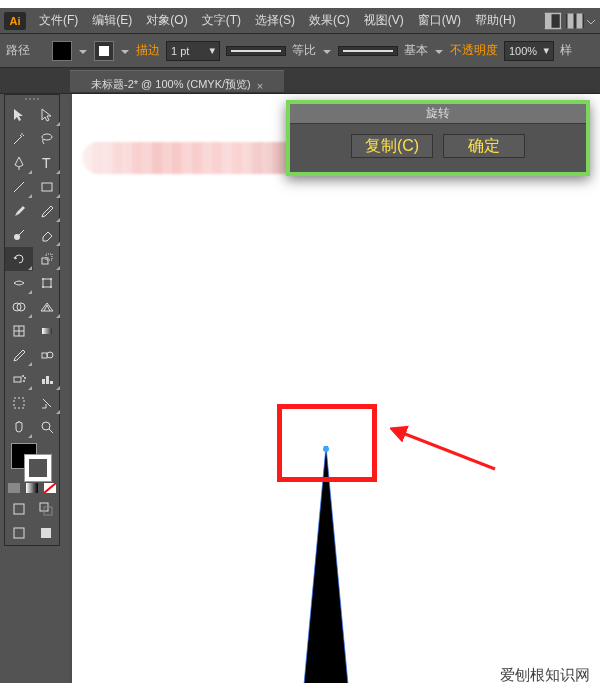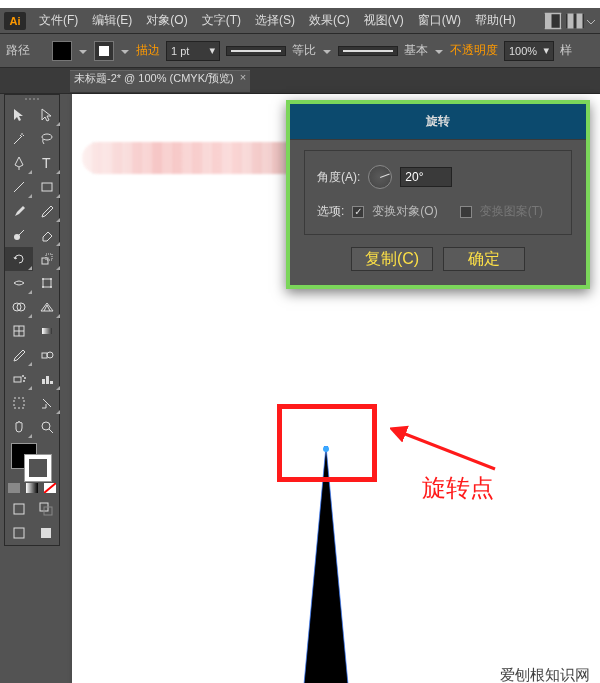--- a/index.html
+++ b/index.html
@@ -22,21 +22,21 @@
   .swatch.hollow::after { content:""; width: 10px; height: 10px; background: #fff; }
   .dd { width: 10px; height: 10px; display: inline-block; }
   .dd svg { width: 10px; height: 10px; }
   .ctl-input { height: 20px; background: #3a3a3a; border: 1px solid #222; color: #ddd; font-size: 11px; padding: 0 4px; display: flex; align-items: center; gap: 4px; }
   .orange { color: #ff9a00; }
   .stroke-preview { width: 60px; height: 10px; background: #333; border: 1px solid #222; position: relative; display:flex; align-items:center; padding:0 4px;}
   .stroke-preview .line { height: 2px; background: #ddd; flex:1;}
 
   
   .tabbar { height: 26px; background: #3a3a3a; border-bottom: 1px solid #2a2a2a; display: flex; align-items: center; padding-left: 70px; }
-  .doctab { height: 22px; background: #535353; color: #ddd; font-size: 11px; padding: 0 4px; display: flex; align-items: flex-start; gap: 6px; border-top: 1px solid #666; }
+  .doctab { height: 22px; background: #535353; color: #ddd; font-size: 11px; padding: 0 21px; display: flex; align-items: flex-end; gap: 6px; border-top: 1px solid #666; }
   .doctab .close { color: #bbb; }
 
   
   .toolpanel { position: absolute; left: 4px; top: 86px; width: 56px; background: #535353; border: 1px solid #2a2a2a; }
   .toolpanel .grabber { height: 8px; background: #535353; display:flex; align-items:center; justify-content:center; gap:2px;}
   .toolpanel .grabber span{width:2px;height:2px;background:#888;border-radius:50%;}
   .toolpanel .tworow { display: grid; grid-template-columns: 1fr 1fr; }
   .tool { width: 28px; height: 24px; display: flex; align-items: center; justify-content: center; color: #ddd; position: relative; }
   .tool.active { background: #3a3a3a; }
   .tool svg { width: 16px; height: 16px; }
@@ -48,21 +48,21 @@
   .colormode div { flex:1; display:flex; align-items:center; justify-content:center; }
   .screenmode { height: 24px; display:flex; }
   .screenmode div { flex:1; display:flex; align-items:center; justify-content:center; }
 
   
   .canvas-wrap { position: absolute; left: 66px; top: 86px; right: 0; bottom: 0; background: #535353; }
   .canvas { position: absolute; left: 6px; top: 0; width: 528px; height: 597px; background: #fff; box-shadow: 2px 2px 6px rgba(0,0,0,0.4); }
 
   
   .dialog { position: absolute; left: 220px; top: 6px; width: 304px; background: #535353; border: 4px solid #7bd65a; box-shadow: 0 4px 12px rgba(0,0,0,0.5); color: #ddd; font-size: 12px; }
-  .dialog .titlebar { height: 36px; background: #0c4a6e; display: flex; align-items: center; justify-content: center; border-bottom: 1px solid #3a3a3a; font-weight: bold; }
+  .dialog .titlebar { height: 20px; background: #737373; display: flex; align-items: center; justify-content: center; border-bottom: 1px solid #3a3a3a; }
   .dialog .body { padding: 10px 14px 14px; }
   .dialog .panel { border: 1px solid #3a3a3a; padding: 14px 12px; margin-bottom: 12px; }
   .dialog .row { display: flex; align-items: center; gap: 8px; margin-bottom: 14px; }
   .field-label { color: #ddd; }
   .dial { width: 24px; height: 24px; border: 1px solid #888; border-radius: 50%; position: relative; background: radial-gradient(circle at 50% 50%, #5a5a5a, #444);}
   .dial .hand { position: absolute; left: 50%; top: 50%; width: 10px; height: 1px; background: #ddd; transform-origin: 0 0; transform: rotate(-20deg); }
   .txtinput { width: 52px; height: 20px; background: #3a3a3a; border: 1px solid #222; color: #fff; padding: 0 4px; display:flex; align-items:center; font-size: 12px; }
   .checkbox { width: 12px; height: 12px; border: 1px solid #888; display: inline-flex; align-items:center; justify-content:center; background:#3a3a3a;}
   .checkbox.checked::after { content:"✓"; color:#ddd; font-size:10px; line-height:1;}
   .checkbox.orange-box { border-color: #ff9a00; }
@@ -438,47 +438,29 @@
       <div class="arrow">
         <svg viewBox="0 0 110 50">
           <defs>
               <marker id="ah" markerWidth="10" markerHeight="10" refX="2" refY="3" orient="auto">
                 <path d="M0 0 L6 3 L0 6 Z" fill="#ff1a1a"></path>
               </marker>
             </defs>
           <path d="M105 45 L10 8" stroke="#ff1a1a" stroke-width="3" fill="none" marker-end="url(#ah)"></path>
         </svg>
       </div>
-      <div class="arrow-label">旋转点</div>
 
       <div class="watermark">
         <span class="red">爱刨根</span><span>知识网</span>
       </div>
     </div>
 
     <div class="dialog">
       <div class="titlebar">旋转</div>
       <div class="body">
-        <div class="panel">
-          <div class="row">
-            <span class="field-label">角度(A):</span>
-            <div class="dial">
-                <div class="hand"></div>
-              </div>
-            <div class="txtinput">20°</div>
-          </div>
-          <div class="row" style="margin-bottom:0;">
-            <span class="field-label">选项:</span>
-            <span class="checkbox checked"></span>
-            <span class="opt-label">变换对象(O)</span>
-            <span style="width:6px"></span>
-            <span class="checkbox"></span>
-            <span class="opt-label dim">变换图案(T)</span>
-          </div>
-        </div>
         <div class="btnrow">
           <div class="dlg-btn">复制(C)</div>
           <div class="dlg-btn">确定</div>
         </div>
       </div>
     </div>
 
   </div>
 </div>
 

